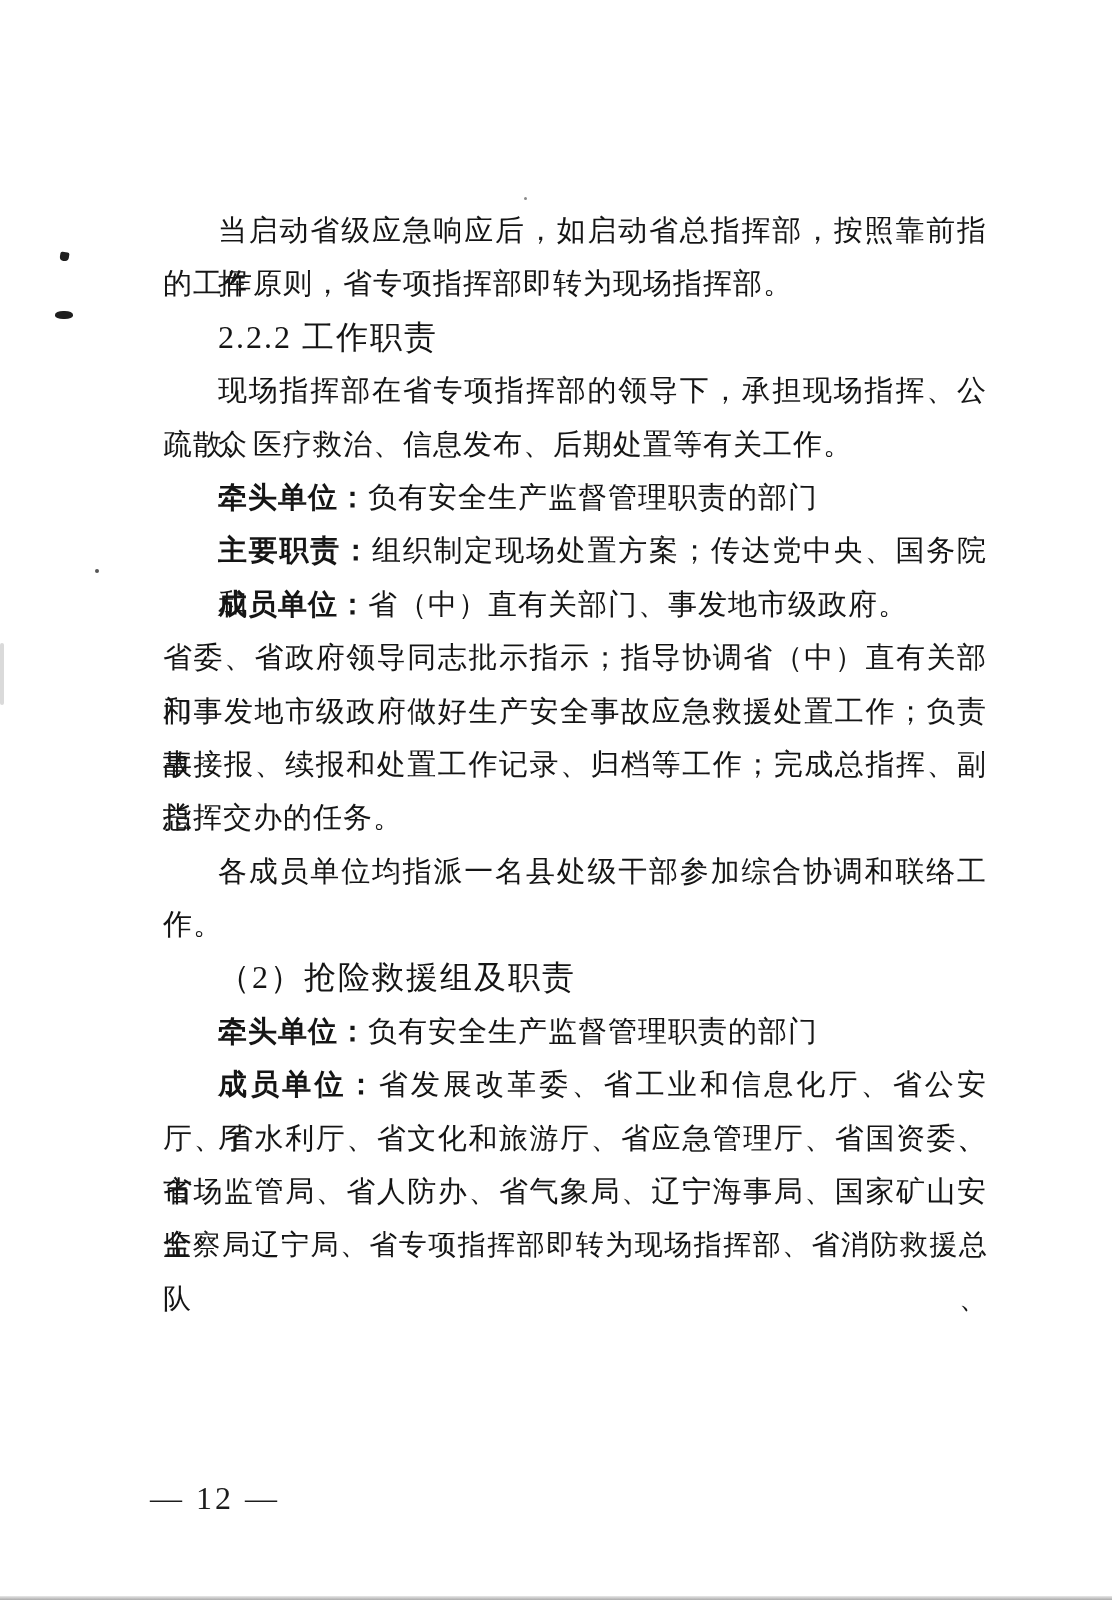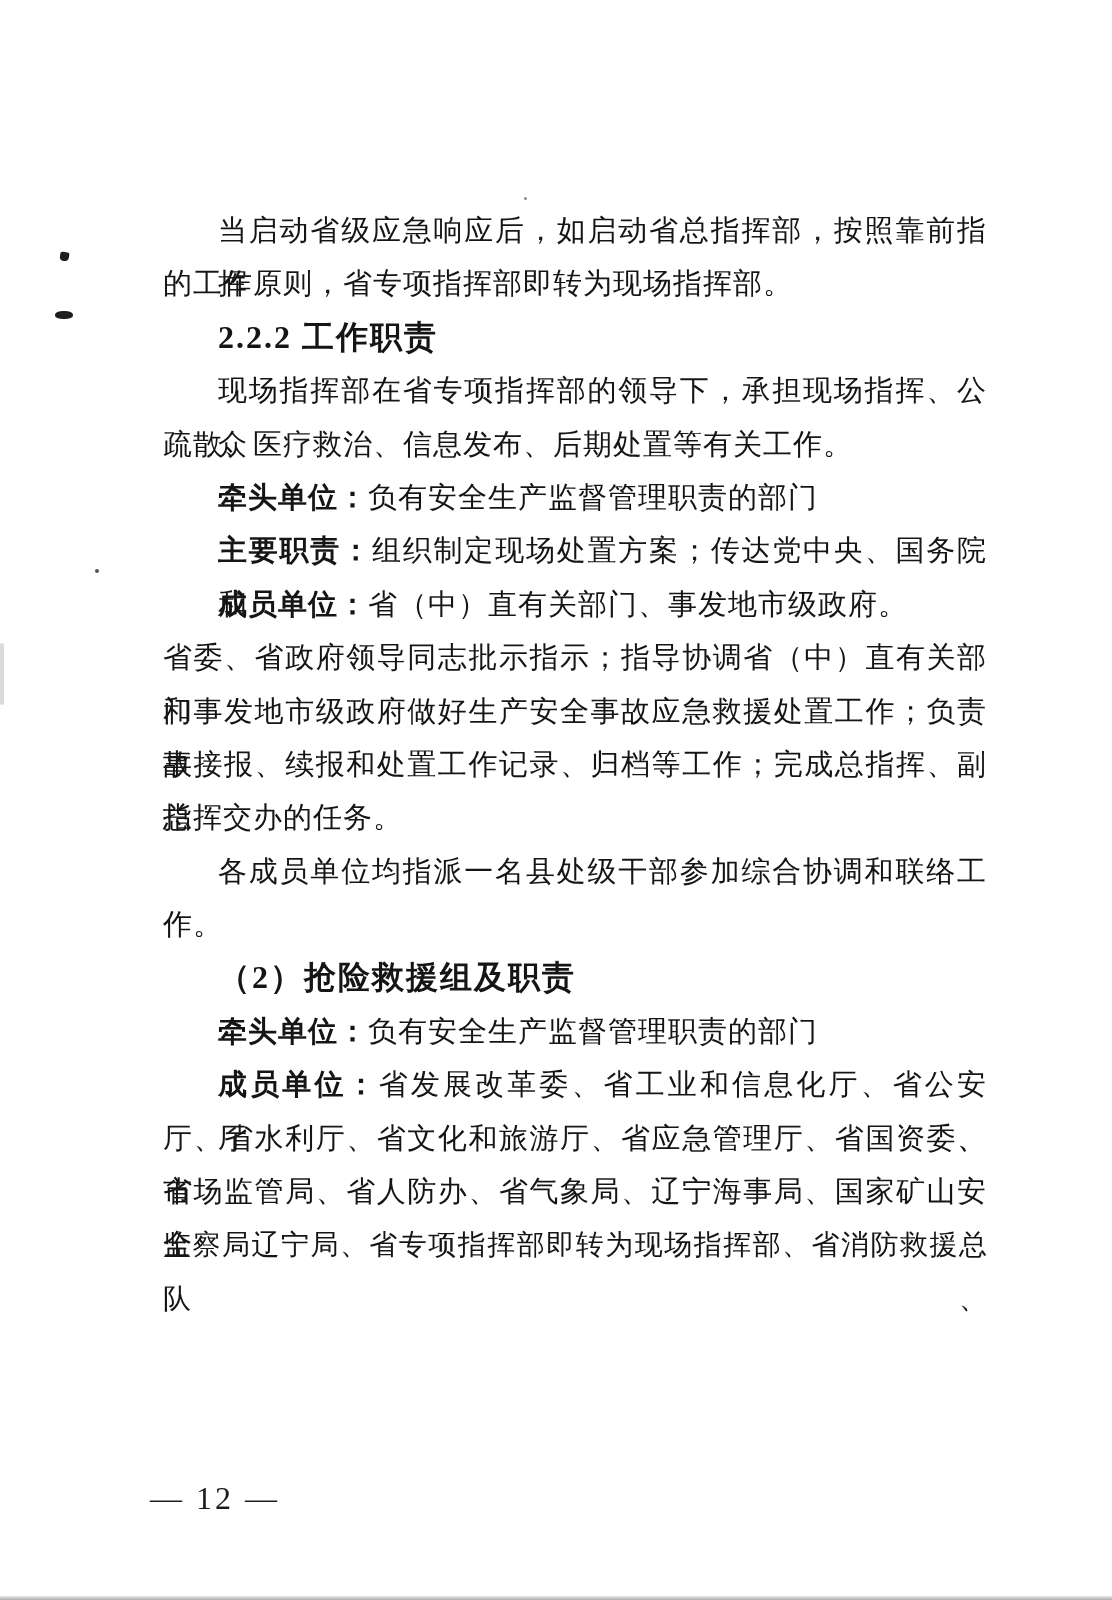--- a/index.html
+++ b/index.html
@@ -15,21 +15,21 @@
   }
   .line{
     display:block;height:53.4px;line-height:53.4px;
     font-size:29px;letter-spacing:1px;
     text-align:justify;text-align-last:left;
     white-space:nowrap;
     text-justify:inter-character;
   }
   .line.justify{white-space:normal;text-align-last:justify;}
   .line.indent{padding-left:55px;}
-  .line.heading{font-weight:700;font-size:32px;letter-spacing:2px;}
+  .line.heading{font-weight:400;font-size:32px;letter-spacing:2px;}
   .line .prefix{font-weight:700;}
   .line.condensed{font-size:28px;letter-spacing:0;}
   .page-number{
     position:absolute;left:150px;top:1478px;height:40px;line-height:40px;
     font-size:32px;letter-spacing:3px;color:#1c1c1c;
   }
   
   .speck{position:absolute;background:#1f1f1f;}
   .speck.s1{left:60px;top:252px;width:9px;height:9px;border-radius:2px 2px 4px 4px;transform:rotate(8deg);}
   .speck.s2{left:55px;top:311px;width:18px;height:8px;border-radius:45%;}

